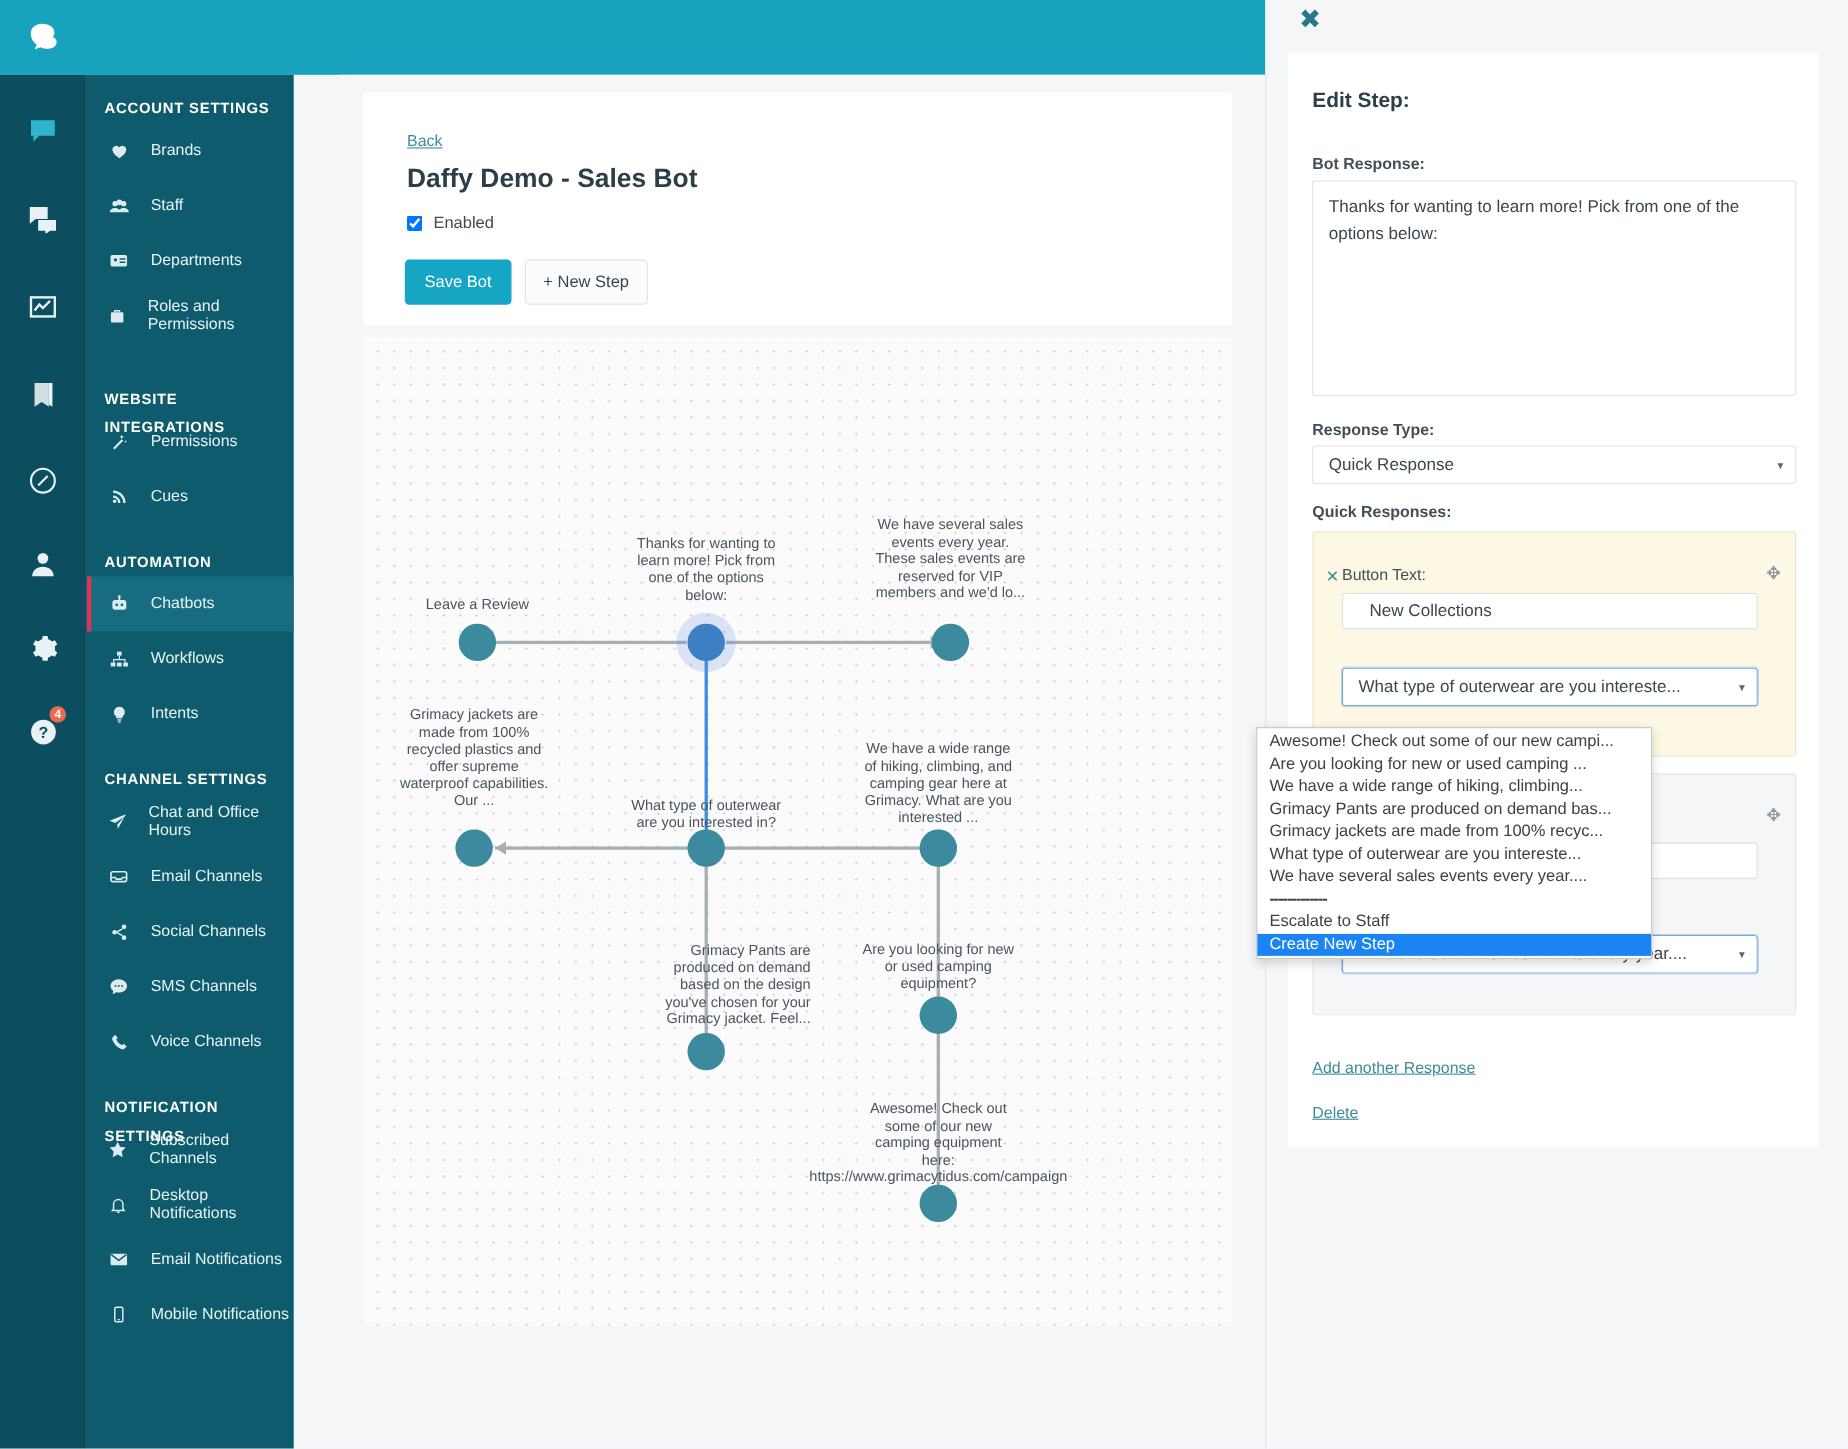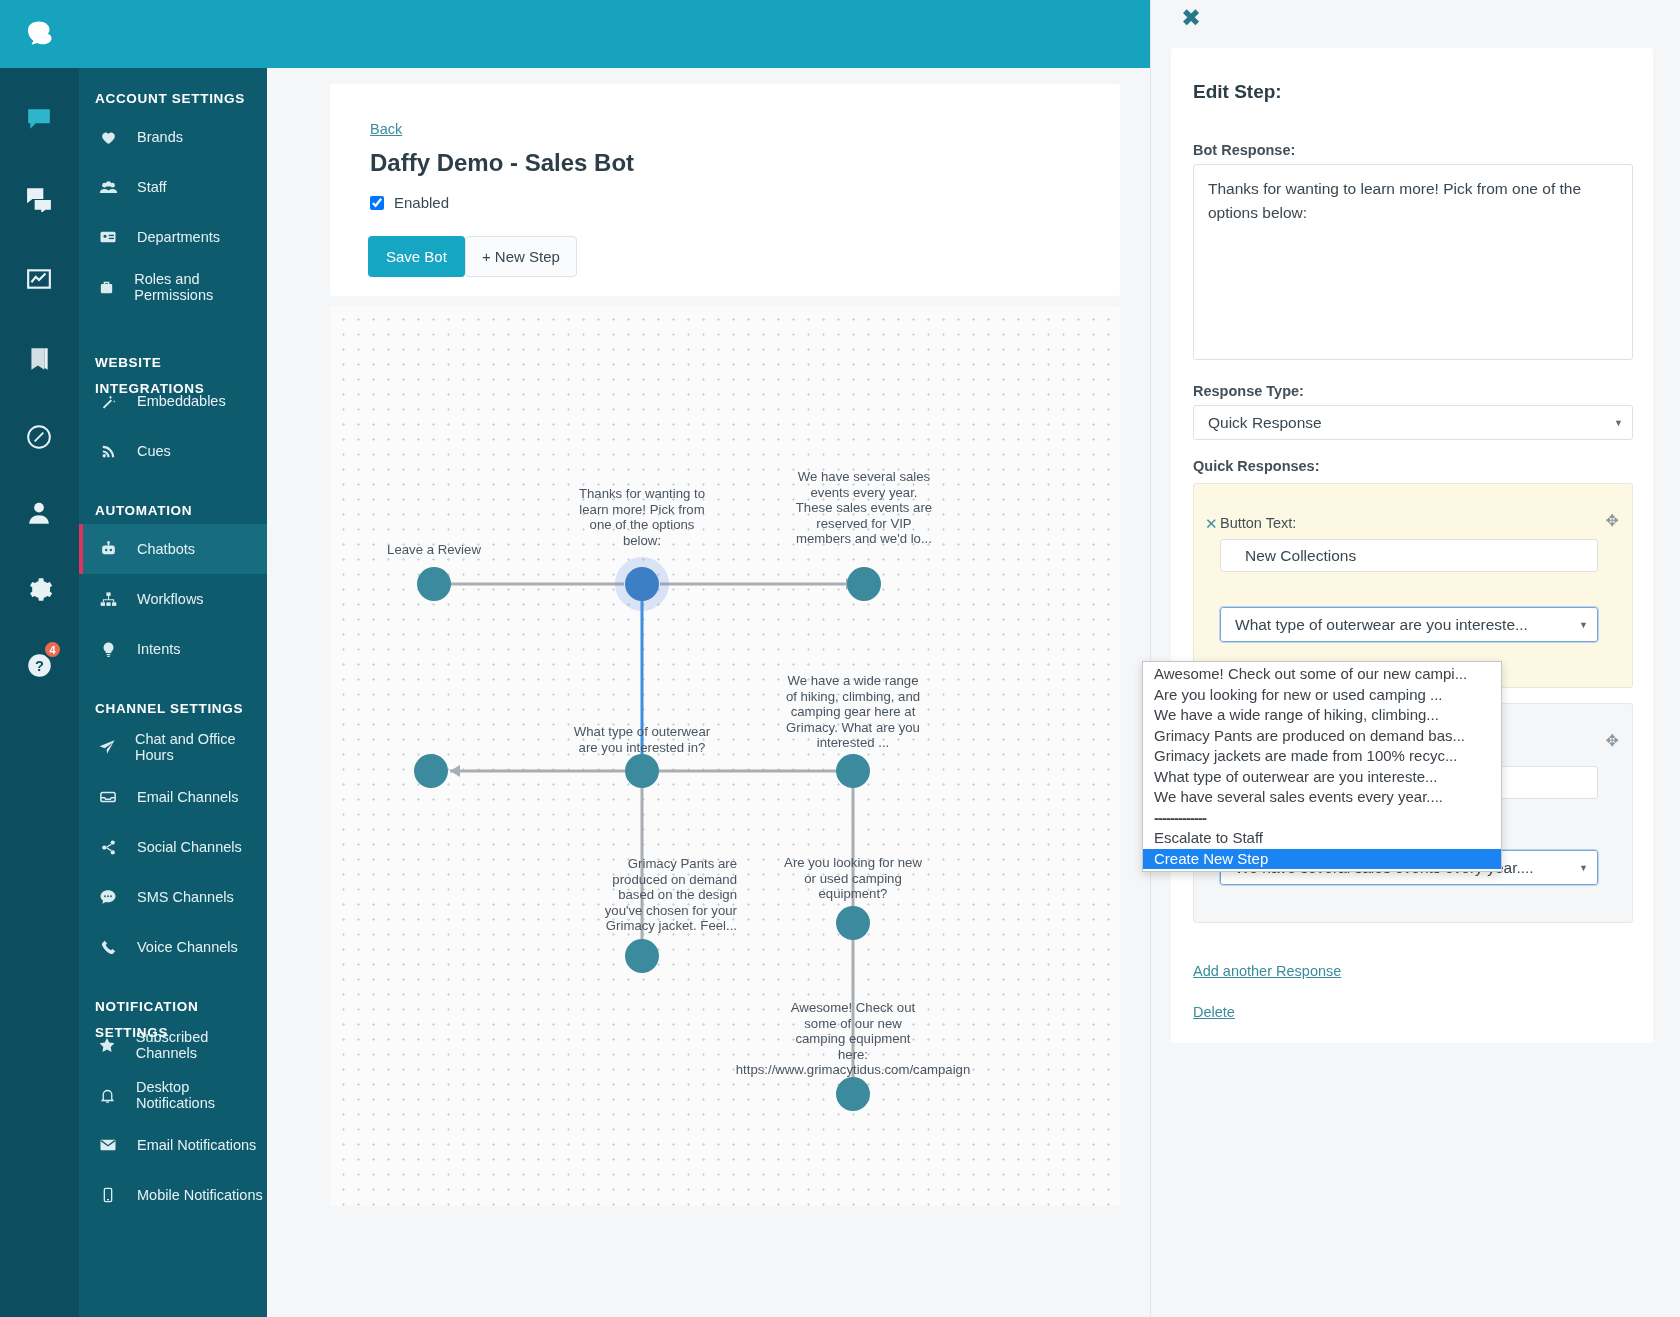--- a/index.html
+++ b/index.html
@@ -68,21 +68,21 @@
   }
   .card-header {
     position: absolute; left: 22px; top: 16px; width: 790px; height: 212px;
     background: #ffffff; border-radius: 3px;
   }
   .back-link { position: absolute; left: 40px; top: 37px; color: #3a8c9d; font-size: 14.5px; }
   .bot-title { position: absolute; left: 40px; top: 65px; font-size: 24px; font-weight: bold; color: #2c3e48; }
   .enabled-row { position: absolute; left: 40px; top: 110px; display: flex; align-items: center; gap: 10px; }
   .enabled-row input { width: 14px; height: 14px; }
   .enabled-row span { font-size: 15px; color: #3b4a53; }
-  .btn-row { position: absolute; left: 38px; top: 152px; display: flex; }
+  .btn-row { position: absolute; left: 38px; top: 152px; display: flex; gap: 12px; }
   .btn-primary {
     background: #16a6c4; color: #ffffff; border: none; border-radius: 4px;
     font-size: 15px; padding: 11px 18px; font-family: inherit; cursor: pointer;
   }
   .btn-ghost {
     background: #fafbfc; color: #38474f; border: 1px solid #dfe3e6; border-radius: 4px;
     font-size: 15px; padding: 11px 16px; font-family: inherit; cursor: pointer;
   }
 
   .canvas {
@@ -306,21 +306,21 @@
 
     <div class="nav-heading" style="margin-top:38px">WEBSITE INTEGRATIONS</div>
     <div class="nav-item">
       <span class="nav-ico">
           <svg viewBox="0 0 24 24" width="17" height="17" fill="currentColor">
             <path d="M4 20l11-11 2 2L6 22z"></path>
             <path d="M15 3l.8 2.2L18 6l-2.2.8L15 9l-.8-2.2L12 6l2.2-.8z"></path>
             <path d="M20 10l.5 1.5L22 12l-1.5.5L20 14l-.5-1.5L18 12l1.5-.5z"></path>
           </svg>
         </span>
-      <span>Embeddables</span>
+      <span>Permissions</span>
     </div>
     <div class="nav-item">
       <span class="nav-ico">
           <svg viewBox="0 0 24 24" width="17" height="17" fill="currentColor">
             <circle cx="6" cy="18" r="2.3"></circle>
             <path d="M4 10.5a9.5 9.5 0 0 1 9.5 9.5h-3A6.5 6.5 0 0 0 4 13.5z"></path>
             <path d="M4 4a16 16 0 0 1 16 16h-3A13 13 0 0 0 4 7z"></path>
           </svg>
         </span>
       <span>Cues</span>
@@ -487,20 +487,26 @@
       <div class="node-label" style="left:104px; top:236px; width:200px;">Leave a Review</div>
       <div class="node-label" style="left:312px; top:180px; width:190px;">Thanks for wanting to
 learn more! Pick from
 one of the options
 below:</div>
       <div class="node-label" style="left:534px; top:163px; width:200px;">We have several sales
 events every year.
 These sales events are
 reserved for VIP
 members and we'd lo...</div>
+      <div class="node-label" style="left:101px; top:336px; width:200px;">Grimacy jackets are
+made from 100%
+recycled plastics and
+offer supreme
+waterproof capabilities.
+Our ...</div>
       <div class="node-label" style="left:312px; top:418px; width:190px;">What type of outerwear
 are you interested in?</div>
       <div class="node-label" style="left:523px; top:367px; width:190px;">We have a wide range
 of hiking, climbing, and
 camping gear here at
 Grimacy. What are you
 interested ...</div>
       <div class="node-label" style="left:312px; top:550px; width:190px;text-align:right;">Grimacy Pants are
 produced on demand
 based on the design

